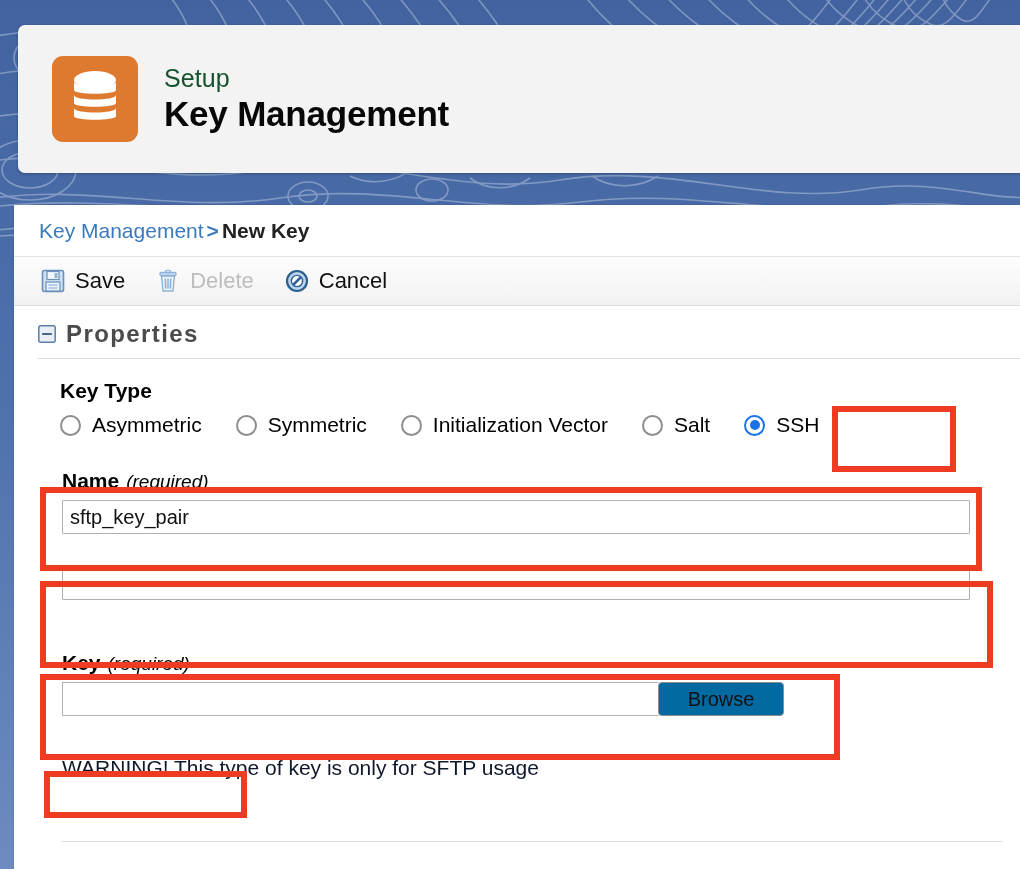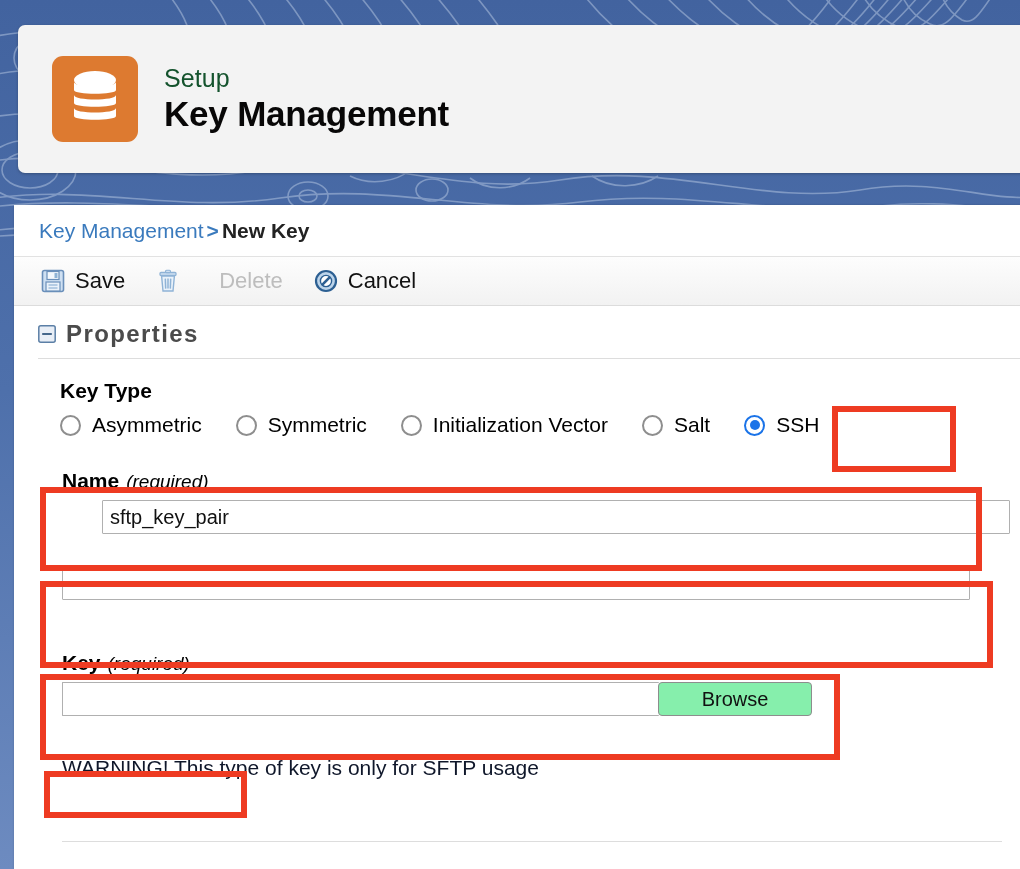--- a/index.html
+++ b/index.html
@@ -119,21 +119,20 @@
     align-items: center;
     margin-right: 30px;
     font-size: 22px;
     color: #111;
     cursor: pointer;
     white-space: nowrap;
   }
   .tool-btn.disabled {
     color: #bdbdbd;
     cursor: default;
-    gap: 29px;
   }
   .tool-btn .tool-ico {
     width: 26px; height: 26px;
     margin-right: 9px;
     display: inline-flex;
     align-items: center;
     justify-content: center;
     flex: 0 0 auto;
   }
   .tool-btn .tool-ico svg { display:block; }
@@ -232,33 +231,33 @@
     box-sizing: border-box;
     font-family: "Liberation Sans", sans-serif;
     font-size: 20px;
     color: #111;
     padding: 0 7px;
     outline: none;
     border-radius: 1px;
   }
 
   #name-block { position: absolute; left: 48px; top: 110px; }
-  #name-input { width: 908px; margin-top: 7px; margin-left: 40px; }
+  #name-input { width: 908px; margin-top: 7px; }
 
   #external-block { position: absolute; left: 48px; top: 200px; }
   #external-input { width: 908px; margin-top: 7px; }
 
   #key-block { position: absolute; left: 48px; top: 292px; }
   #key-file-row { display: flex; align-items: center; margin-top: 7px; }
   #key-file-input { width: 597px; border-right: none; }
   #browse-button {
-    width: 154px; height: 34px;
+    width: 126px; height: 34px;
     border: 1px solid #8d8d8d;
     border-radius: 4px;
-    background: #86efac;
+    background: #0369a1;
     font-family: "Liberation Sans", sans-serif;
     font-size: 20px;
     color: #111;
     cursor: pointer;
     box-sizing: border-box;
     margin-left: -1px;
   }
 
   #public-key-block { position: absolute; left: 48px; top: 388px; }
   #public-key-row { display: flex; align-items: center; }

